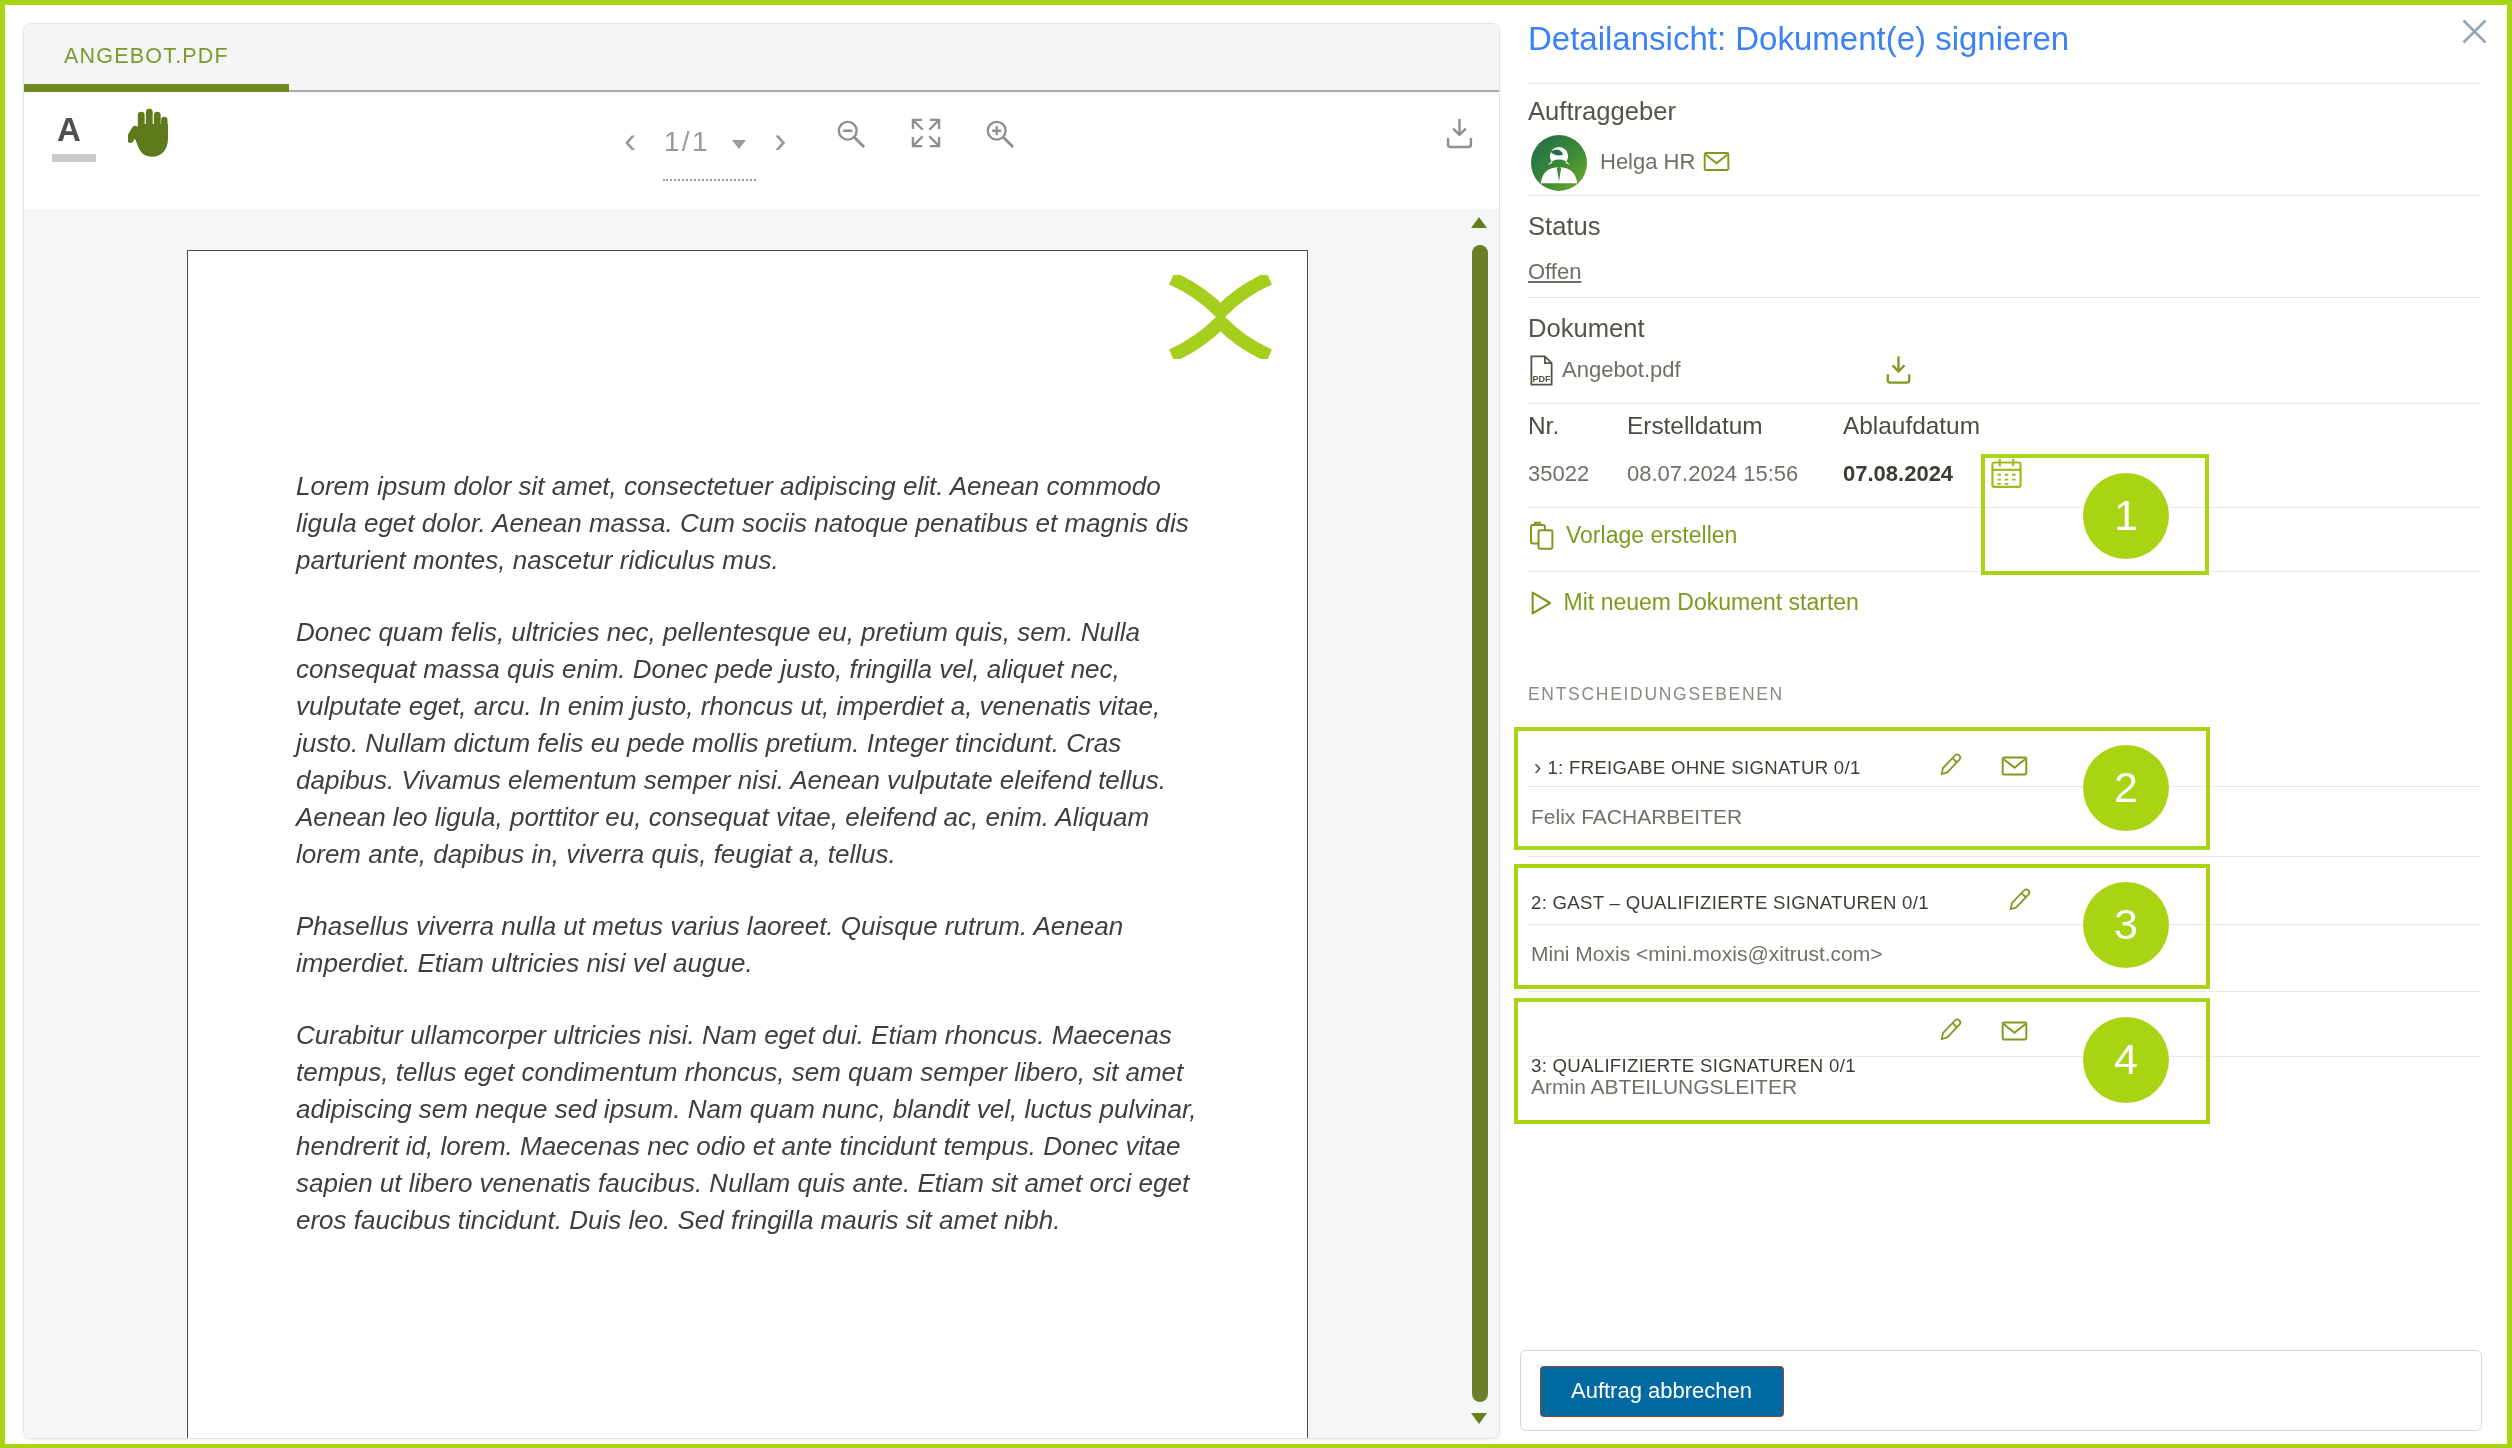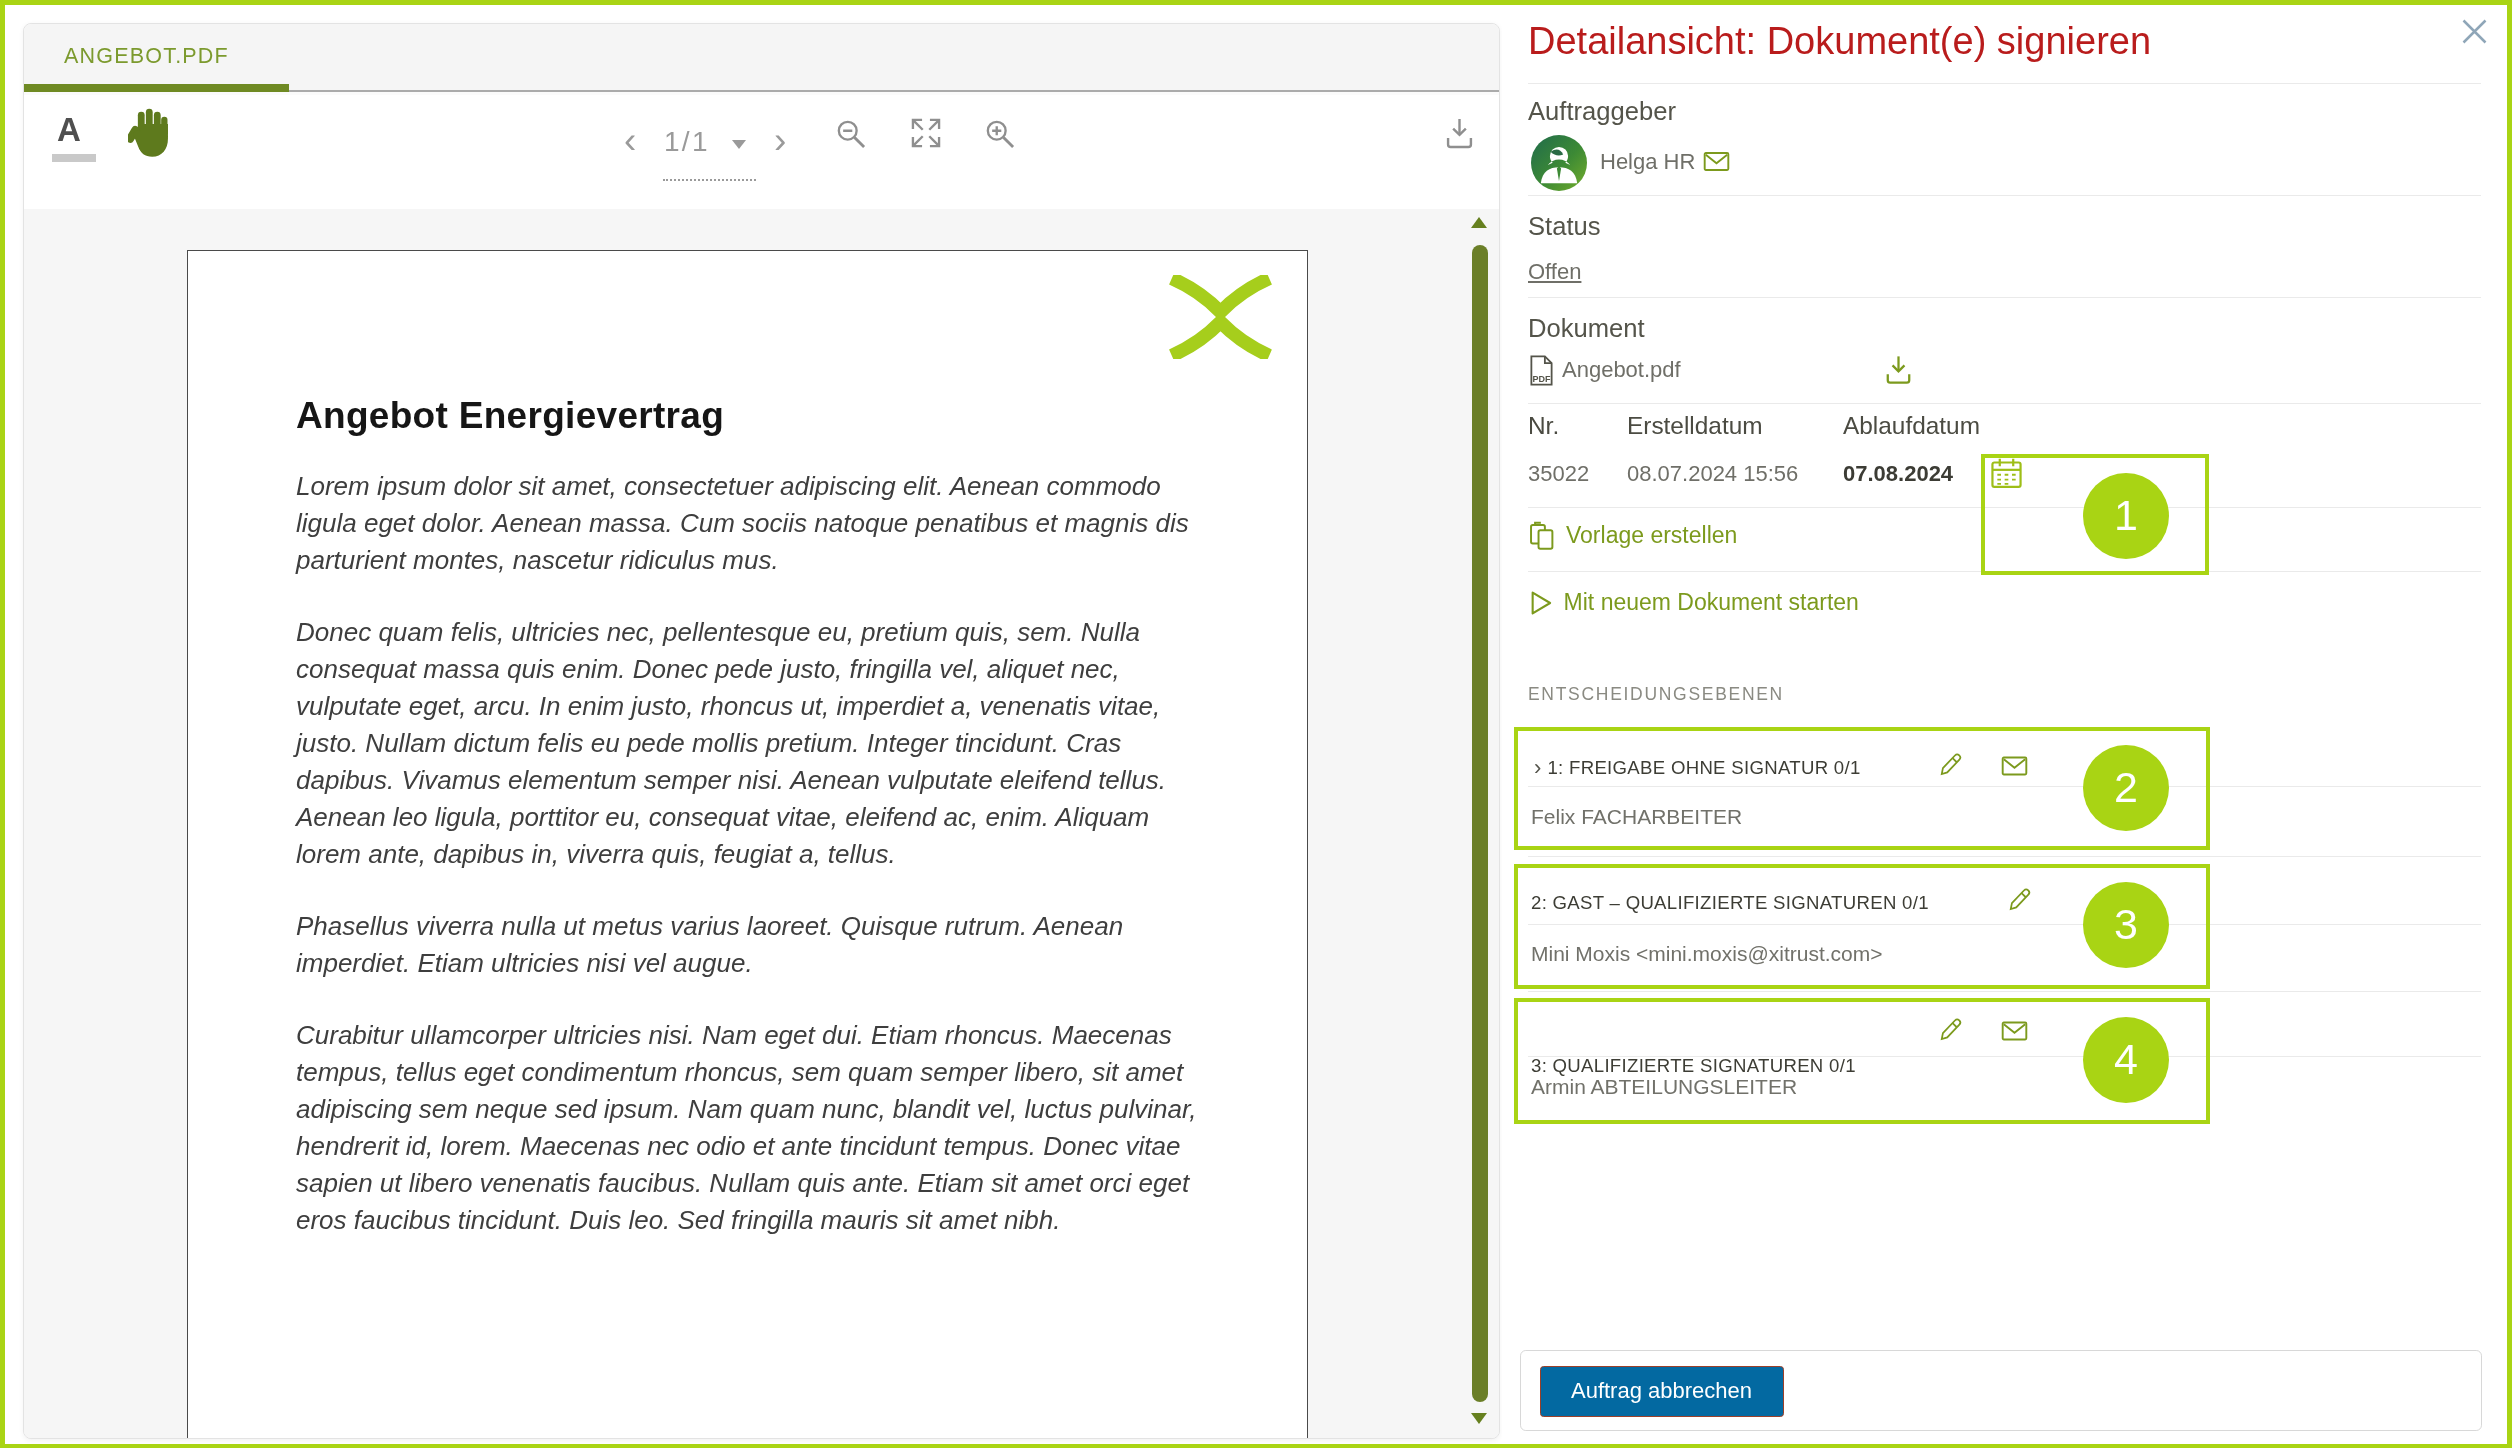--- a/index.html
+++ b/index.html
@@ -37,21 +37,21 @@
   .doc-body{left:108px;top:217px;width:906px;font-size:26px;line-height:37px;color:#3e3e3e;font-style:italic;}
   .doc-body p{margin:0 0 35px 0;}
   
   .sb-up{left:1447px;top:193px;width:0;height:0;border-left:8.7px solid transparent;border-right:8.7px solid transparent;border-bottom:11px solid #66801f;}
   .sb-thumb{left:1448px;top:221px;width:15.7px;height:1157px;background:#6b7f28;border-radius:8.1px;}
   .sb-down{left:1447px;top:1389px;width:0;height:0;border-left:8.7px solid transparent;border-right:8.7px solid transparent;border-top:11px solid #66801f;}
   
   .panel{left:1502px;top:4.7px;width:1006px;height:1439px;background:#fff;}
   .panel .divider{left:26px;width:953px;height:0;border-top:1.2px solid #eaeaea;}
   .close-btn{left:956px;top:10.5px;width:33px;height:33px;color:#8fa6b8;cursor:pointer;}
-  .panel-title{left:26px;top:15px;font-size:38px;color:#b91c1c;}
+  .panel-title{left:26px;top:15px;font-size:33px;color:#3b82f6;}
   .sec-label{left:26px;font-size:25.6px;color:#54544a;}
   .sec-value{left:26px;font-size:22px;color:#6f6f68;text-decoration:underline;}
   .avatar{left:28.5px;top:130px;width:56px;height:56px;border-radius:50%;background:linear-gradient(135deg,#1f6b4c 0%,#3d8a35 55%,#74ae2b 100%);overflow:hidden;}
   .owner-row{left:98px;top:144px;display:flex;align-items:center;gap:8.1px;}
   .owner-name{font-size:22px;color:#6f6f68;}
   .env-icon{width:27px;height:21px;color:#7c9a1d;}
   .file-row{left:26px;top:349px;display:flex;align-items:center;gap:7px;}
   .pdf-icon{width:27px;height:33px;color:#54544a;}
   .file-name{font-size:22px;color:#6f6f68;}
   .dl-green{left:381px;top:347px;width:31px;height:35px;color:#7c9a1d;}
@@ -143,21 +143,20 @@
 
     <div class="abs viewport"></div>
 
     <div class="abs page">
       <div class="abs doc-logo">
         <svg viewBox="0 0 190 150" fill="none" stroke="currentColor" stroke-width="24">
           <path d="M8,6 Q58,28 95,66 Q132,28 182,6"></path>
           <path d="M8,144 Q58,122 95,84 Q132,122 182,144"></path>
         </svg>
       </div>
-      <div class="abs doc-title">Angebot Energievertrag</div>
       <div class="abs doc-body">
         <p>Lorem ipsum dolor sit amet, consectetuer adipiscing elit. Aenean commodo ligula eget dolor. Aenean massa. Cum sociis natoque penatibus et magnis dis parturient montes, nascetur ridiculus mus.</p>
         <p>Donec quam felis, ultricies nec, pellentesque eu, pretium quis, sem. Nulla consequat massa quis enim. Donec pede justo, fringilla vel, aliquet nec, vulputate eget, arcu. In enim justo, rhoncus ut, imperdiet a, venenatis vitae, justo. Nullam dictum felis eu pede mollis pretium. Integer tincidunt. Cras dapibus. Vivamus elementum semper nisi. Aenean vulputate eleifend tellus. Aenean leo ligula, porttitor eu, consequat vitae, eleifend ac, enim. Aliquam lorem ante, dapibus in, viverra quis, feugiat a, tellus.</p>
         <p>Phasellus viverra nulla ut metus varius laoreet. Quisque rutrum. Aenean imperdiet. Etiam ultricies nisi vel augue.</p>
         <p>Curabitur ullamcorper ultricies nisi. Nam eget dui. Etiam rhoncus. Maecenas tempus, tellus eget condimentum rhoncus, sem quam semper libero, sit amet adipiscing sem neque sed ipsum. Nam quam nunc, blandit vel, luctus pulvinar, hendrerit id, lorem. Maecenas nec odio et ante tincidunt tempus. Donec vitae sapien ut libero venenatis faucibus. Nullam quis ante. Etiam sit amet orci eget eros faucibus tincidunt. Duis leo. Sed fringilla mauris sit amet nibh.</p>
       </div>
     </div>
 
     <div class="abs sb-up"></div>
     <div class="abs sb-thumb"></div>

